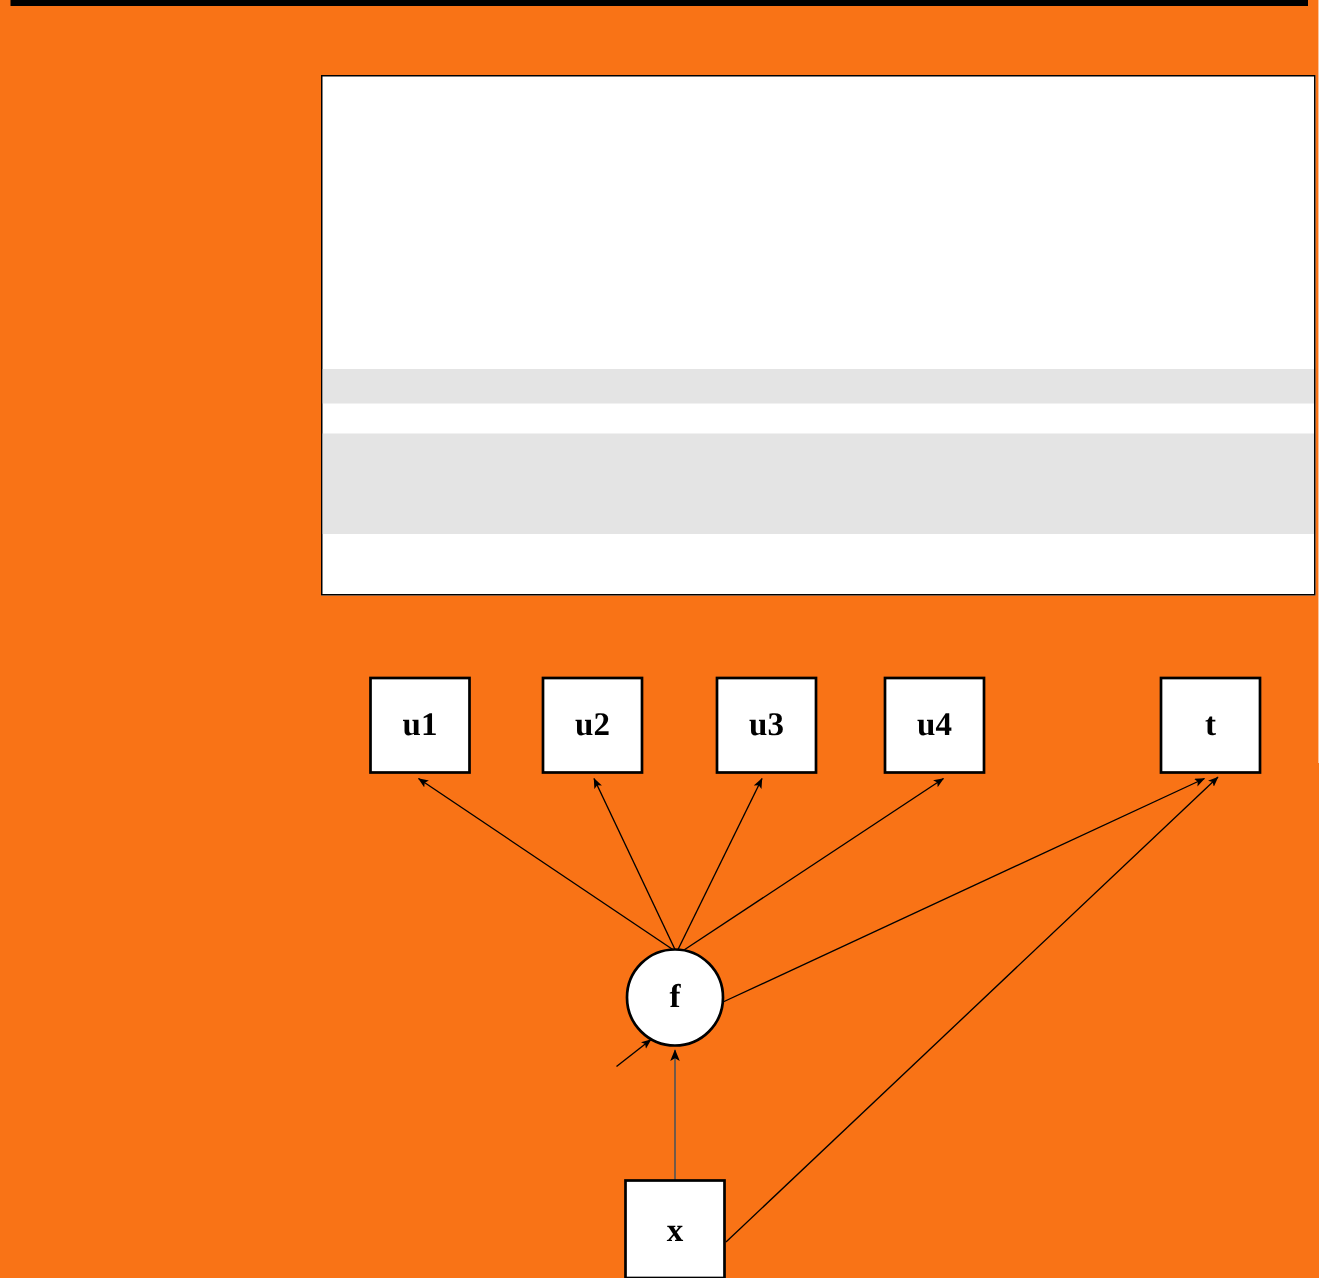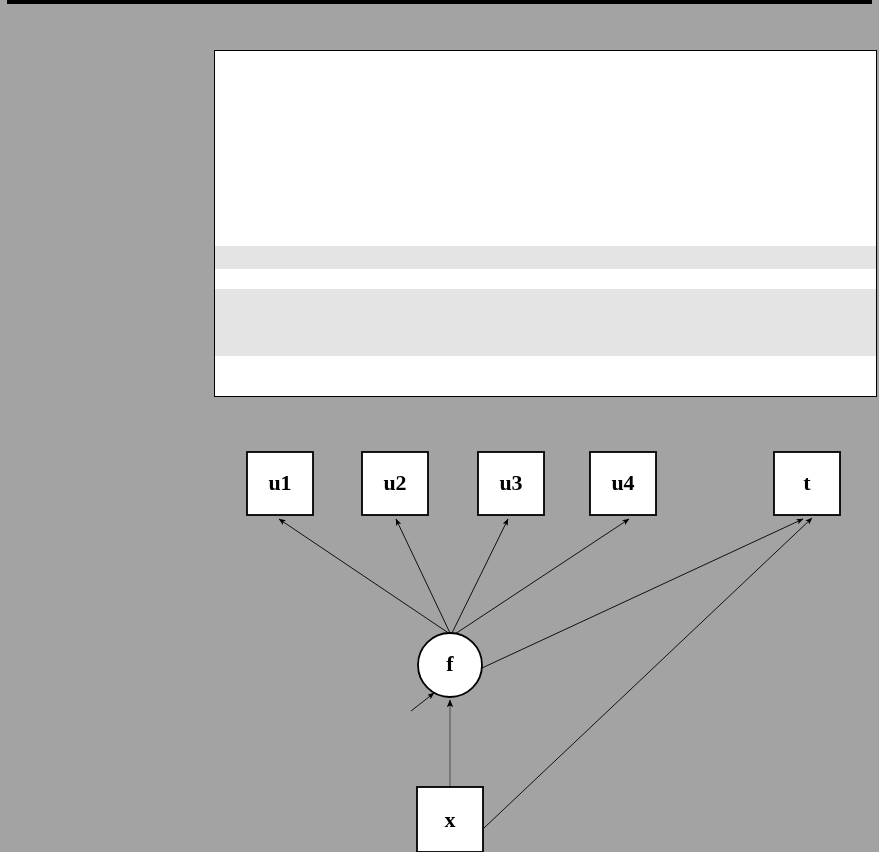--- a/index.html
+++ b/index.html
@@ -8,21 +8,21 @@
     padding: 0;
     background: #ffffff;
   }
   body {
     font-family: "Liberation Serif", "DejaVu Serif", serif;
   }
   #screen {
     position: relative;
     width: 879px;
     height: 852px;
-    background: #a3a3a3;
+    background: #f97316;
     overflow: hidden;
     text-align: center;
   }
   
   #top-rule {
     position: absolute;
     left: 7px;
     top: 0px;
     width: 865px;
     height: 4px;

